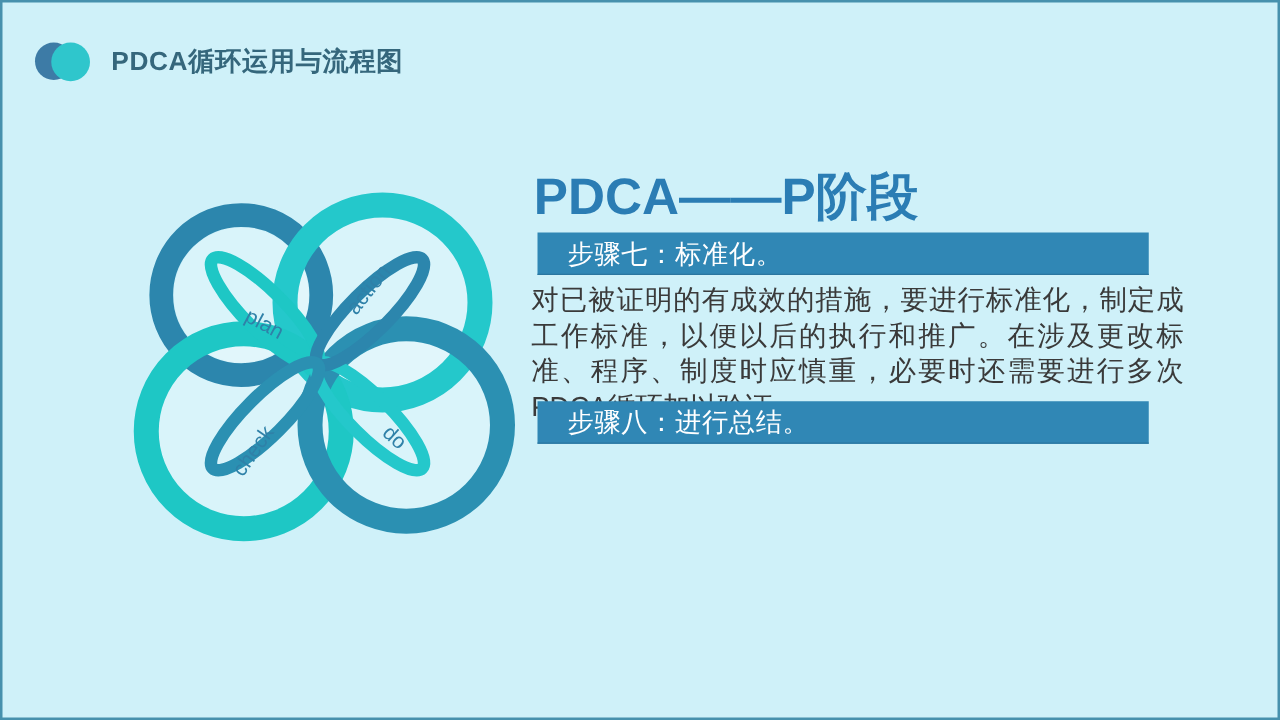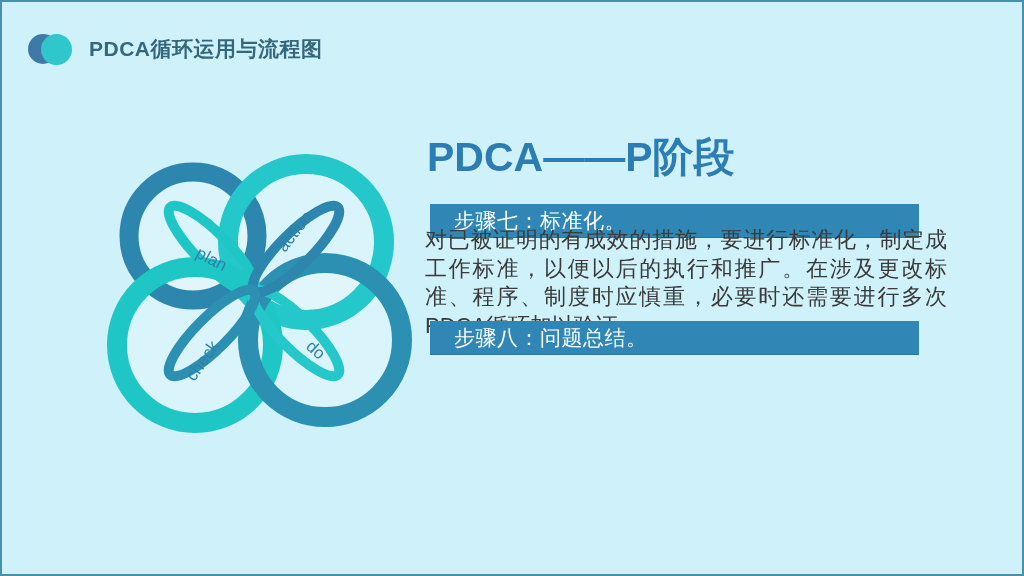--- a/index.html
+++ b/index.html
@@ -34,21 +34,21 @@
     font-size:41px;font-weight:bold;color:var(--heading);
     letter-spacing:0px;white-space:nowrap;
   }
   .banner{
     position:absolute;left:428px;width:489px;height:33px;
     background:var(--banner-bg);
     display:flex;align-items:center;
     border-bottom:1px solid var(--banner-edge);
   }
   .banner span{color:#ffffff;font-size:21px;padding-left:24px;letter-spacing:0.5px;}
-  .banner-7{top:184px;margin-top:18px;}
+  .banner-7{top:184px;}
   .banner-8{top:319px;}
   .body-text{
     position:absolute;left:423px;width:522px;margin:0;
     font-size:22px;line-height:28.7px;color:var(--body-text);
     text-align:justify;
   }
   .body-7{top:224px;}
   .body-8{top:359px;}
 </style>
 </head>
@@ -95,17 +95,17 @@
 
   <div class="content">
     <h2 class="page-heading">PDCA——P阶段</h2>
 
     <div class="banner banner-7">
       <span>步骤七：标准化。</span>
     </div>
     <p class="body-text body-7">对已被证明的有成效的措施，要进行标准化，制定成工作标准，以便以后的执行和推广。在涉及更改标准、程序、制度时应慎重，必要时还需要进行多次PDCA循环加以验证。</p>
 
     <div class="banner banner-8">
-      <span>步骤八：问题总结。</span>
+      <span>步骤八：进行总结。</span>
     </div>
   </div>
 
 </div>
 
 </body></html>

